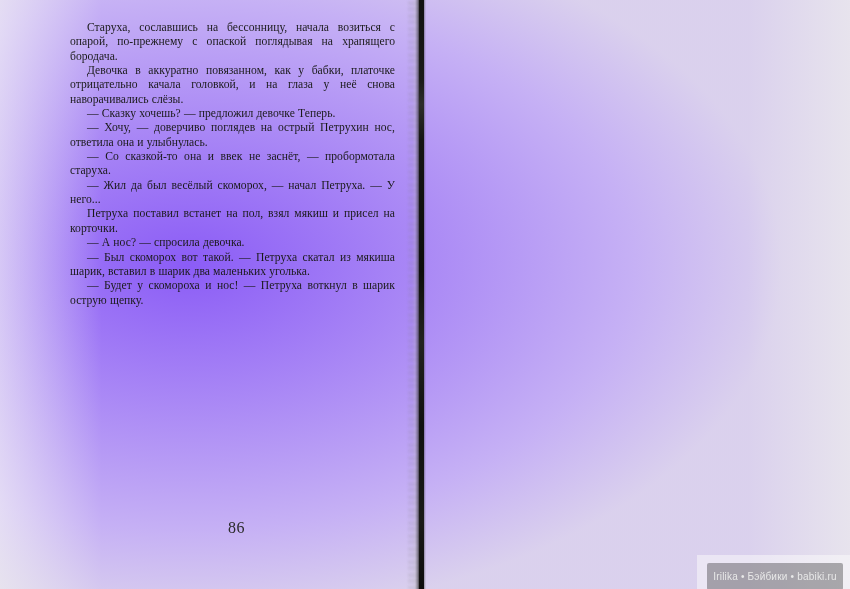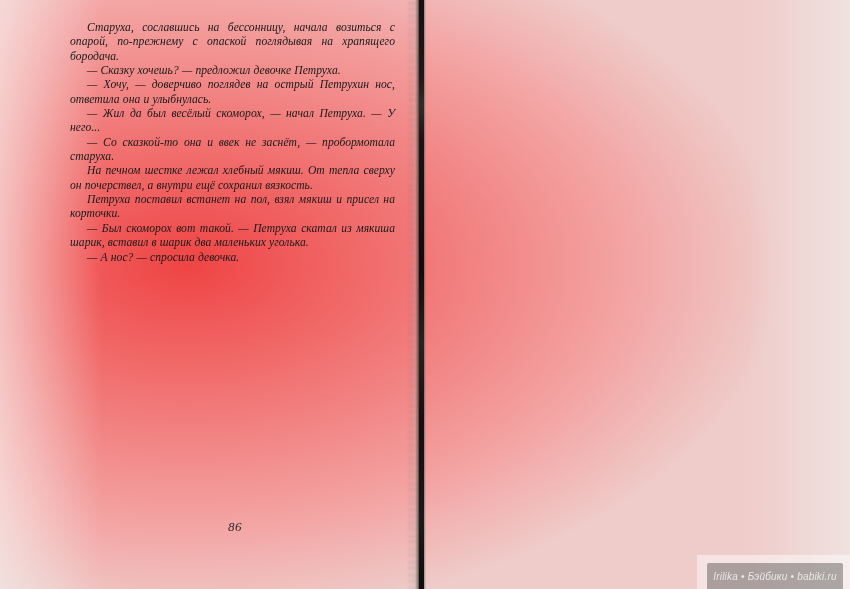--- a/index.html
+++ b/index.html
@@ -4,24 +4,23 @@
 <style>
   html, body {
     margin: 0;
     padding: 0;
     background: #ffffff;
   }
   #scan {
     position: relative;
     width: 850px;
     height: 589px;
-    background: #ef4444;
+    background: #8b5cf6;
     overflow: hidden;
     font-family: "Liberation Serif", "DejaVu Serif", serif;
-    font-style: italic;
   }
   
   #paper-tint {
     position: absolute;
     inset: 0;
     background:
       radial-gradient(ellipse 70% 60% at 22% 45%, rgba(255,255,255,0) 0%, rgba(246,246,244,0.55) 75%, rgba(238,238,235,0.8) 100%),
       linear-gradient(90deg, rgba(248,248,246,0.6) 0%, rgba(255,255,255,0) 12%, rgba(255,255,255,0) 88%, rgba(248,248,246,0.6) 100%);
     pointer-events: none;
   }
@@ -46,21 +45,21 @@
   #left-text  { left: 70px; top: 21px; width: 325px; }
 
   .textblock p {
     margin: 0;
     text-indent: 17px;
     hyphens: manual;
   }
 
   .folio {
     position: absolute;
-    font-size: 13px;
+    font-size: 16px;
     color: #2b2b2b;
     letter-spacing: 0.4px;
   }
   #folio-left  { left: 228px; top: 519px; }
 
   
   #gutter {
     position: absolute;
     left: 412px;
     top: -4px;
@@ -137,28 +136,29 @@
 </head>
 <body>
 
 <div id="scan">
 
   <div id="paper-tint"></div>
 
   <div class="page" id="page-left">
     <div class="textblock" id="left-text">
       <p>Старуха, сославшись на бессонницу, начала возиться с опарой, по-прежнему с опаской поглядывая на храпящего бородача.</p>
-      <p>— Сказку хочешь? — предложил девочке Петруха.</p>
+      <p>Девочка в аккуратно повязанном, как у бабки, платочке отрицательно качала головкой, и на глаза у неё снова наворачивались слёзы.</p>
+      <p>— Сказку хочешь? — предложил девочке Теперь.</p>
       <p>— Хочу, — доверчиво поглядев на острый Петрухин нос, ответила она и улыбнулась.</p>
+      <p>— Со сказкой-то она и ввек не заснёт, — пробормотала старуха.</p>
       <p>— Жил да был весёлый скоморох, — начал Петруха. — У него...</p>
-      <p>— Со сказкой-то она и ввек не заснёт, — пробормотала старуха.</p>
-      <p>На печном шестке лежал хлебный мякиш. От тепла сверху он почерствел, а внутри ещё сохранил вязкость.</p>
       <p>Петруха поставил встанет на пол, взял мякиш и присел на корточки.</p>
+      <p>— А нос? — спросила девочка.</p>
       <p>— Был скоморох вот такой. — Петруха скатал из мякиша шарик, вставил в шарик два маленьких уголька.</p>
-      <p>— А нос? — спросила девочка.</p>
+      <p>— Будет у скомороха и нос! — Петруха воткнул в шарик острую щепку.</p>
     </div>
     <div class="folio" id="folio-left">86</div>
   </div>
 
   <div id="gutter-fuzz"></div>
   <div id="gutter"></div>
   <div id="gutter-core"></div>
 
   <div class="page" id="page-right">
     

